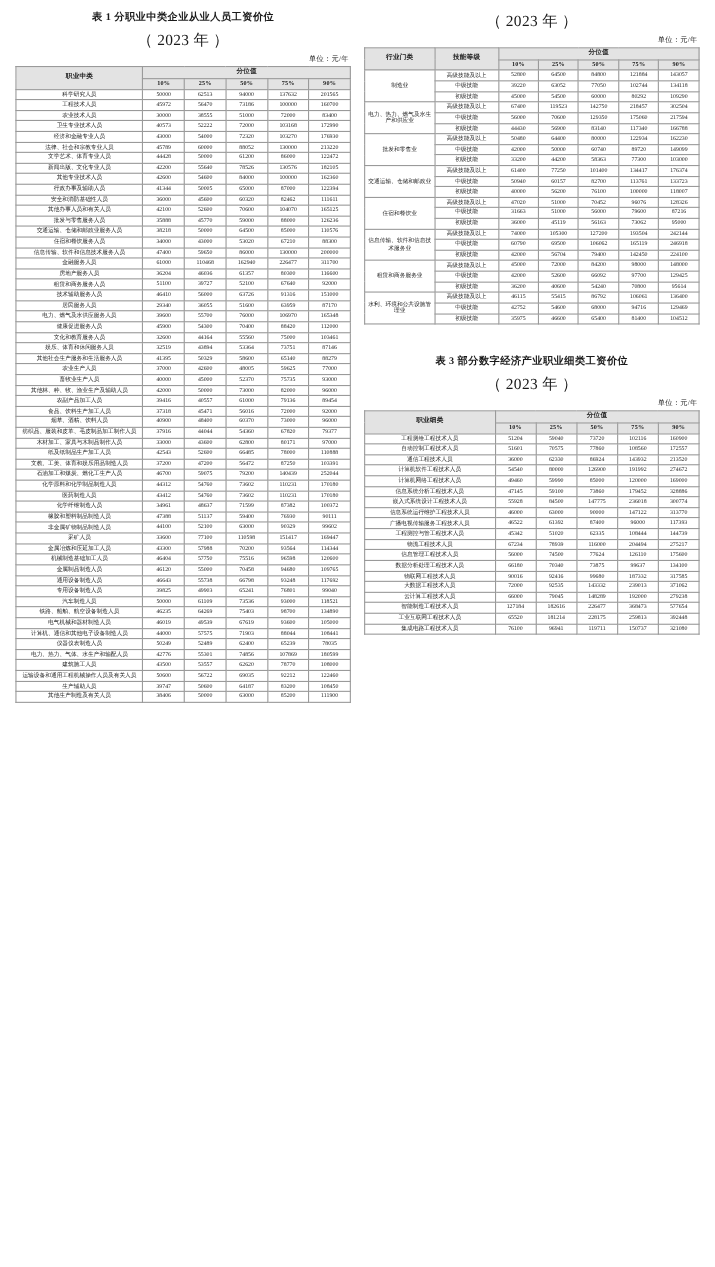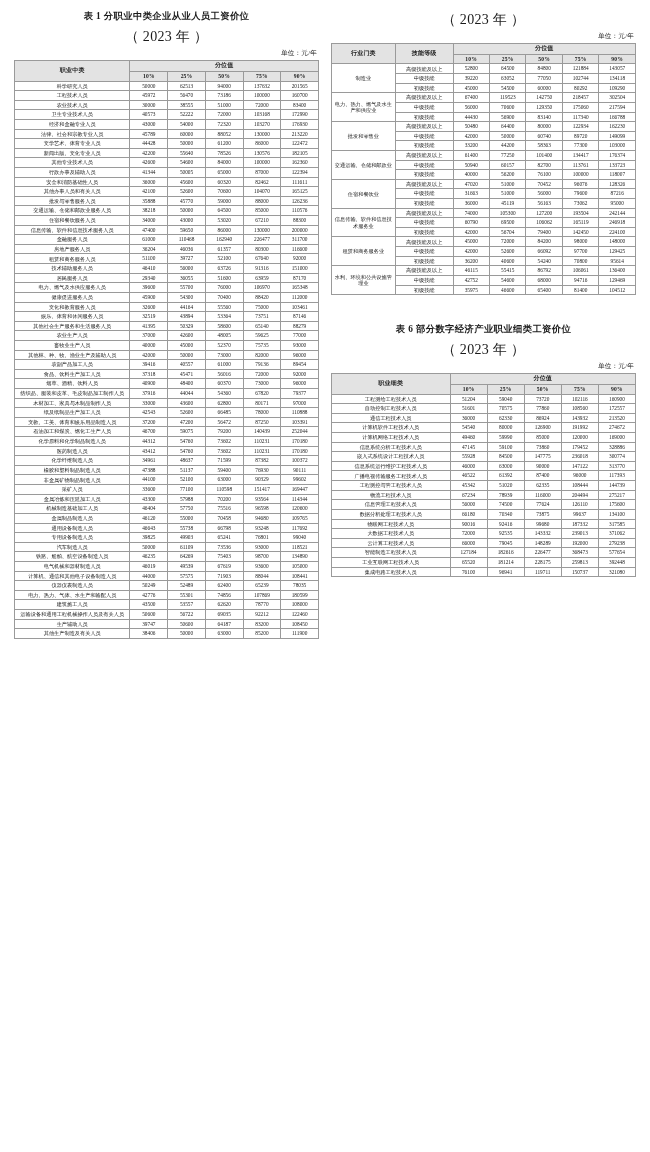--- a/index.html
+++ b/index.html
@@ -816,21 +816,21 @@
             <td class="num">46600</td>
             <td class="num">65400</td>
             <td class="num">81400</td>
             <td class="num">104512</td>
           </tr>
         </tbody>
     </table>
 
     <div class="spacer-3"></div>
 
-    <div class="tbl-title">表 6  部分数字经济产业职业细类工资价位</div>
+    <div class="tbl-title">表 3  部分数字经济产业职业细类工资价位</div>
     <div class="tbl-year">（ 2023 年 ）</div>
     <div class="tbl-unit">单位：元/年</div>
 
     <table class="grid t3">
       <thead>
         <tr>
           <th class="hname" rowspan="2">职业细类</th>
           <th colspan="5">分位值</th>
         </tr>
         <tr>

